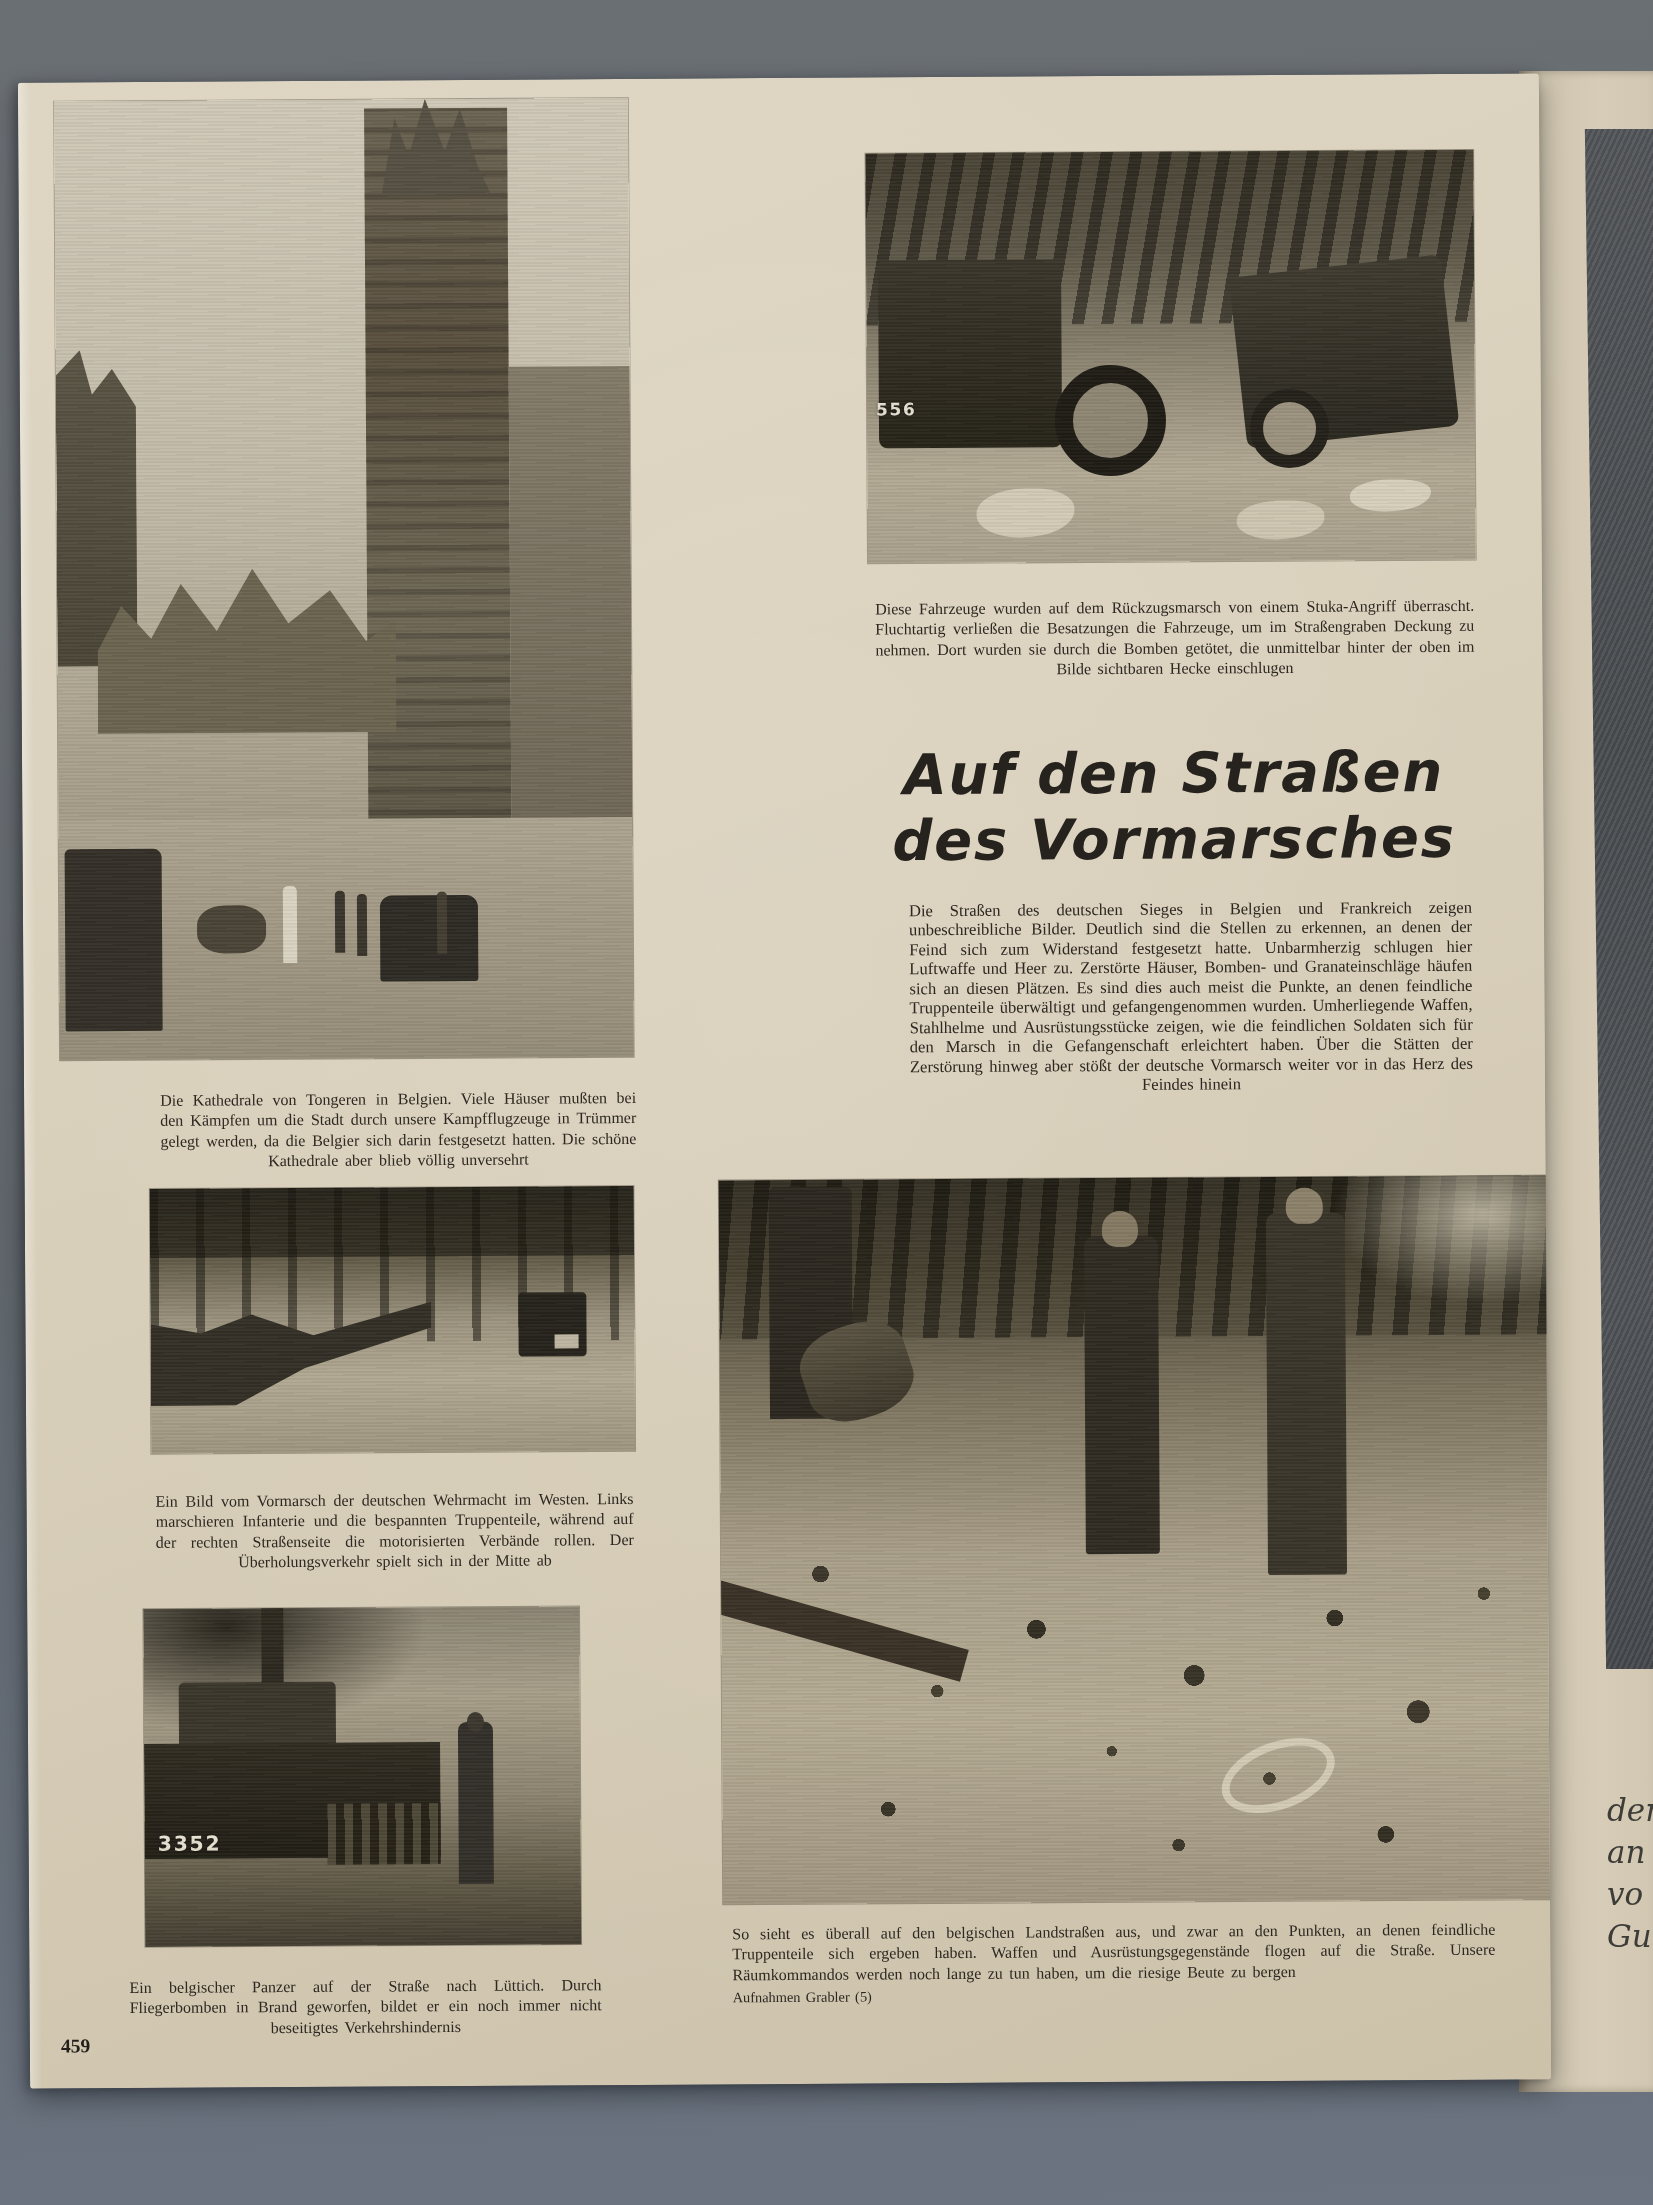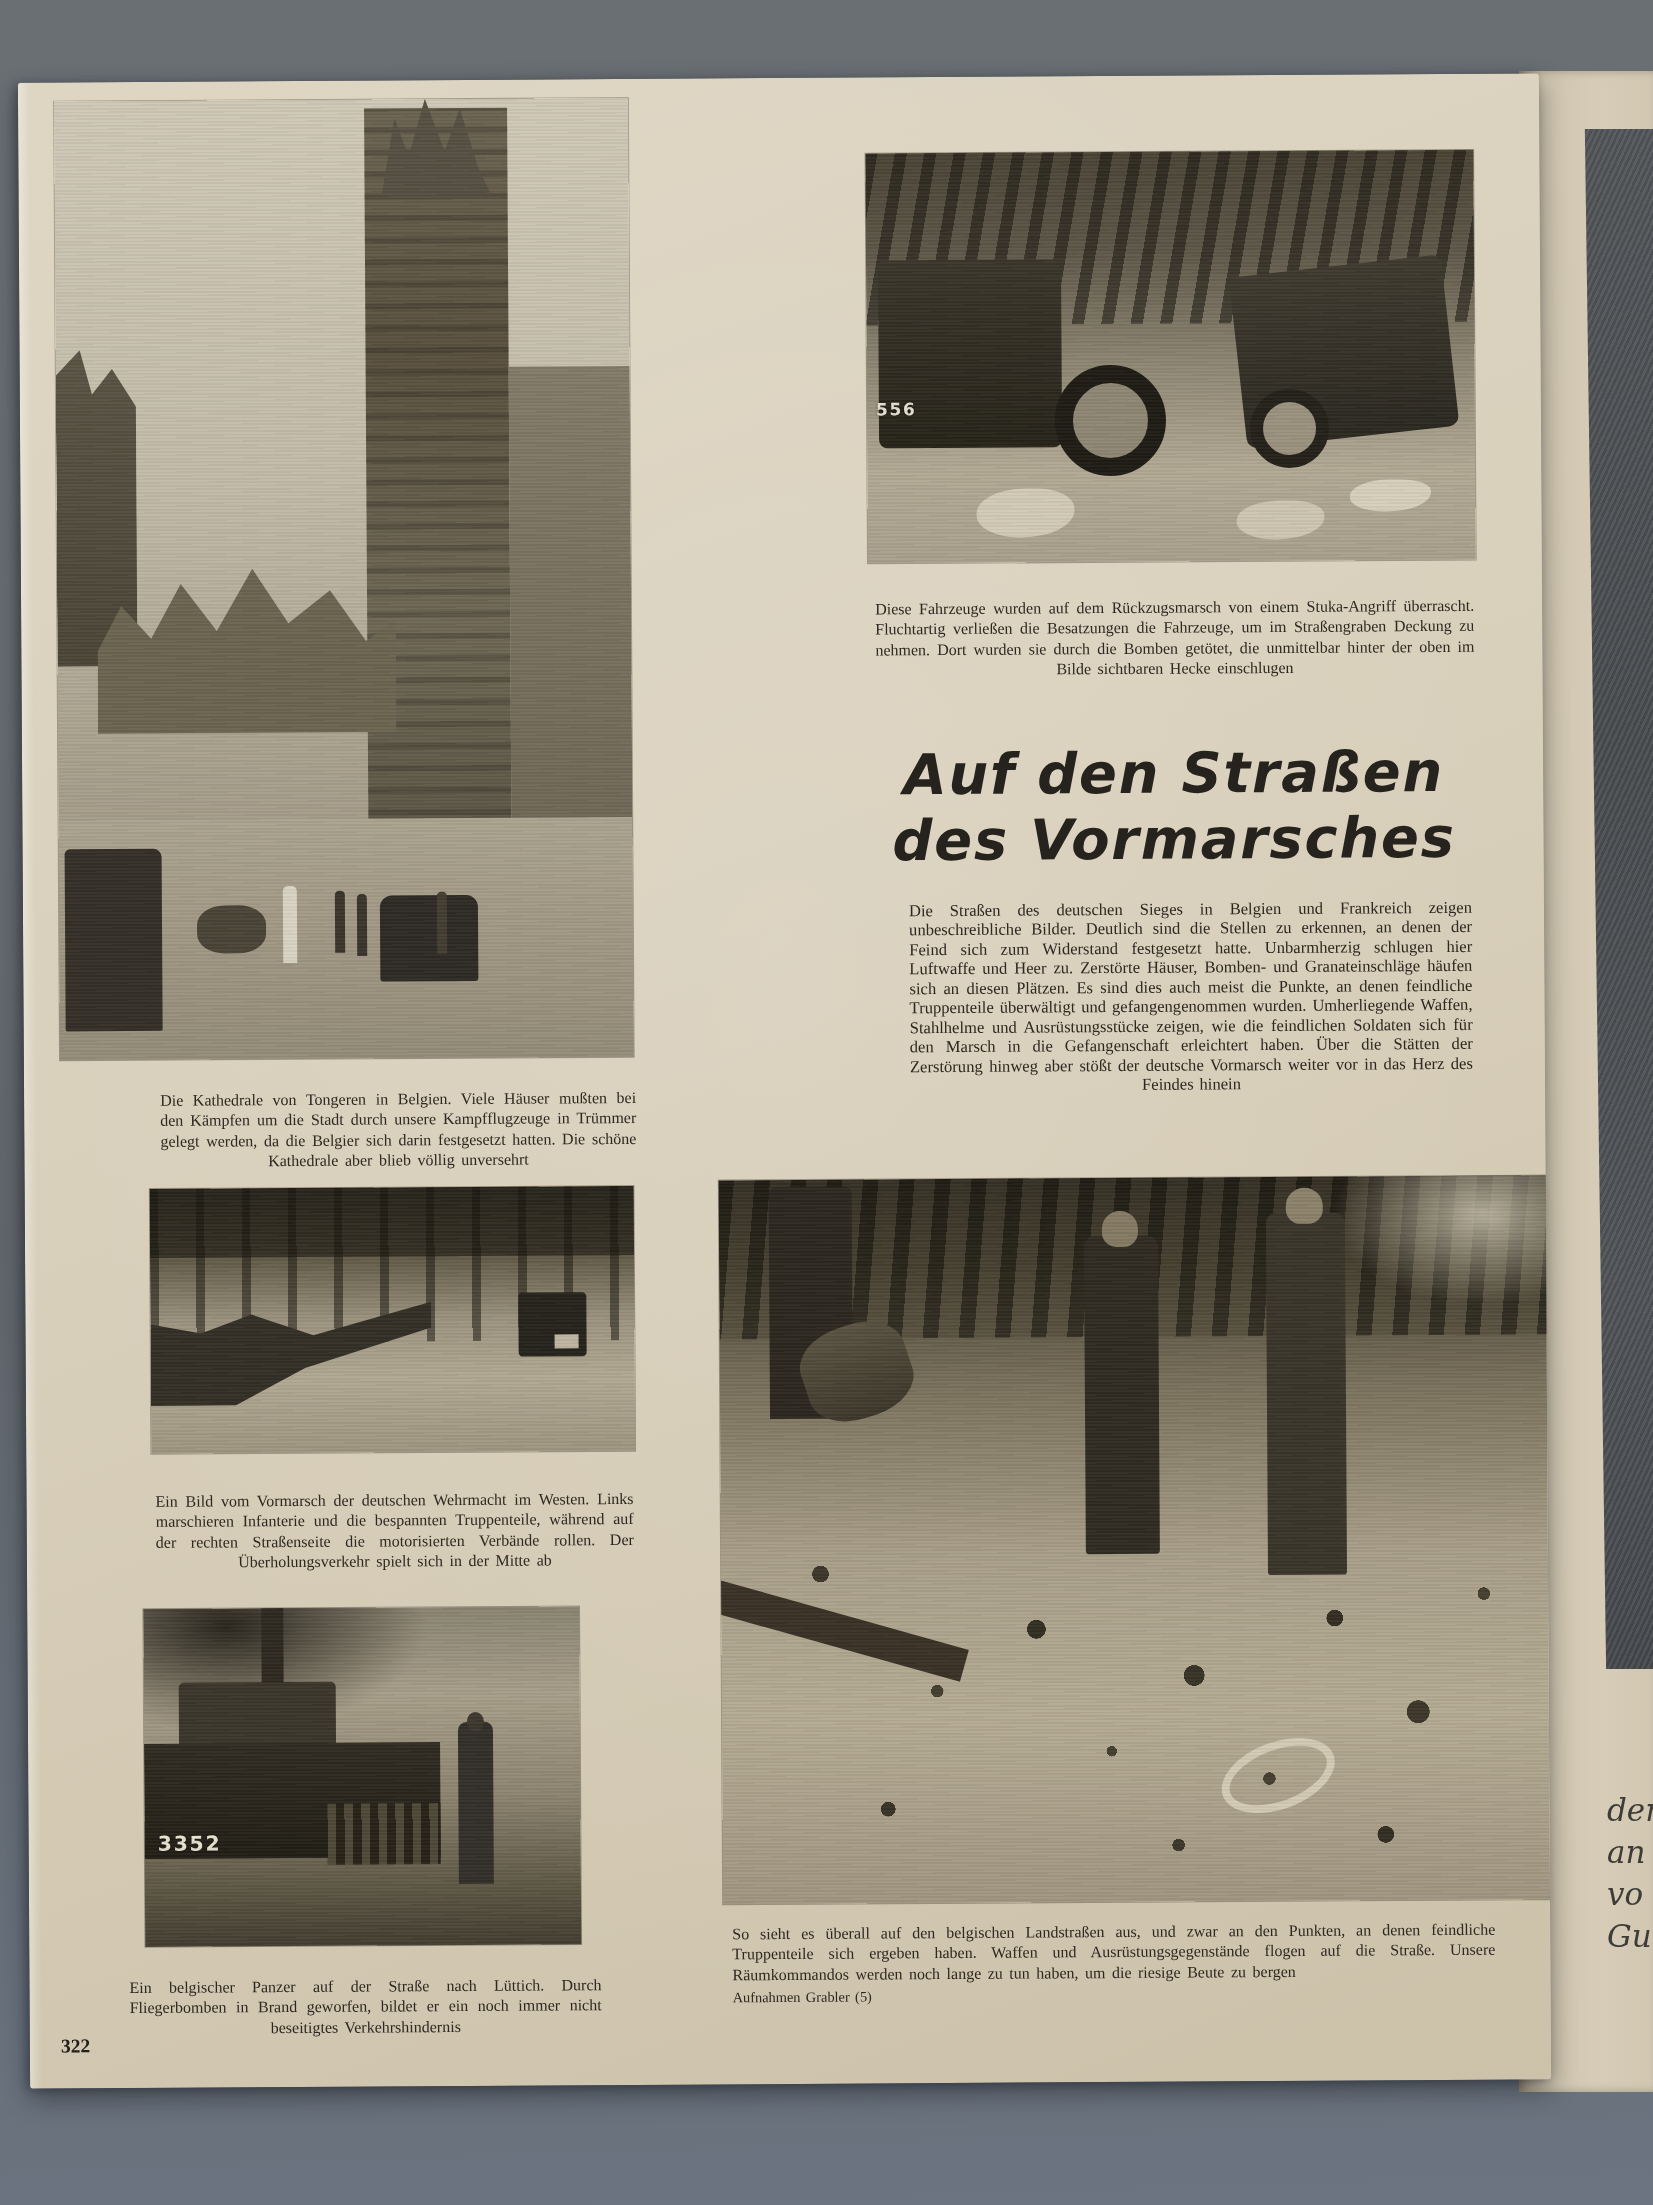--- a/index.html
+++ b/index.html
@@ -203,16 +203,16 @@
     <div class="shape" style="left:60%;top:78%;width:102px;height:51px;border:8.5px solid #d3cab4;border-radius:50%;
                 background:rgba(0,0,0,0);transform:rotate(-20deg);"></div>
     <div class="grain"></div>
   </div>
 
   <p class="caption" id="caption-bottom">
     <span>So sieht es überall auf den belgischen Landstraßen aus, und zwar an den Punkten, an denen feindliche Truppenteile sich ergeben haben. Waffen und Ausrüstungsgegenstände flogen auf die Straße. Unsere Räumkommandos werden noch lange zu tun haben, um die riesige Beute zu bergen</span>
     <span class="credit">Aufnahmen Grabler (5)</span>
   </p>
 
-  <div class="pagenum">322</div>
+  <div class="pagenum">459</div>
 
 </div>
 
 
 </body></html>

